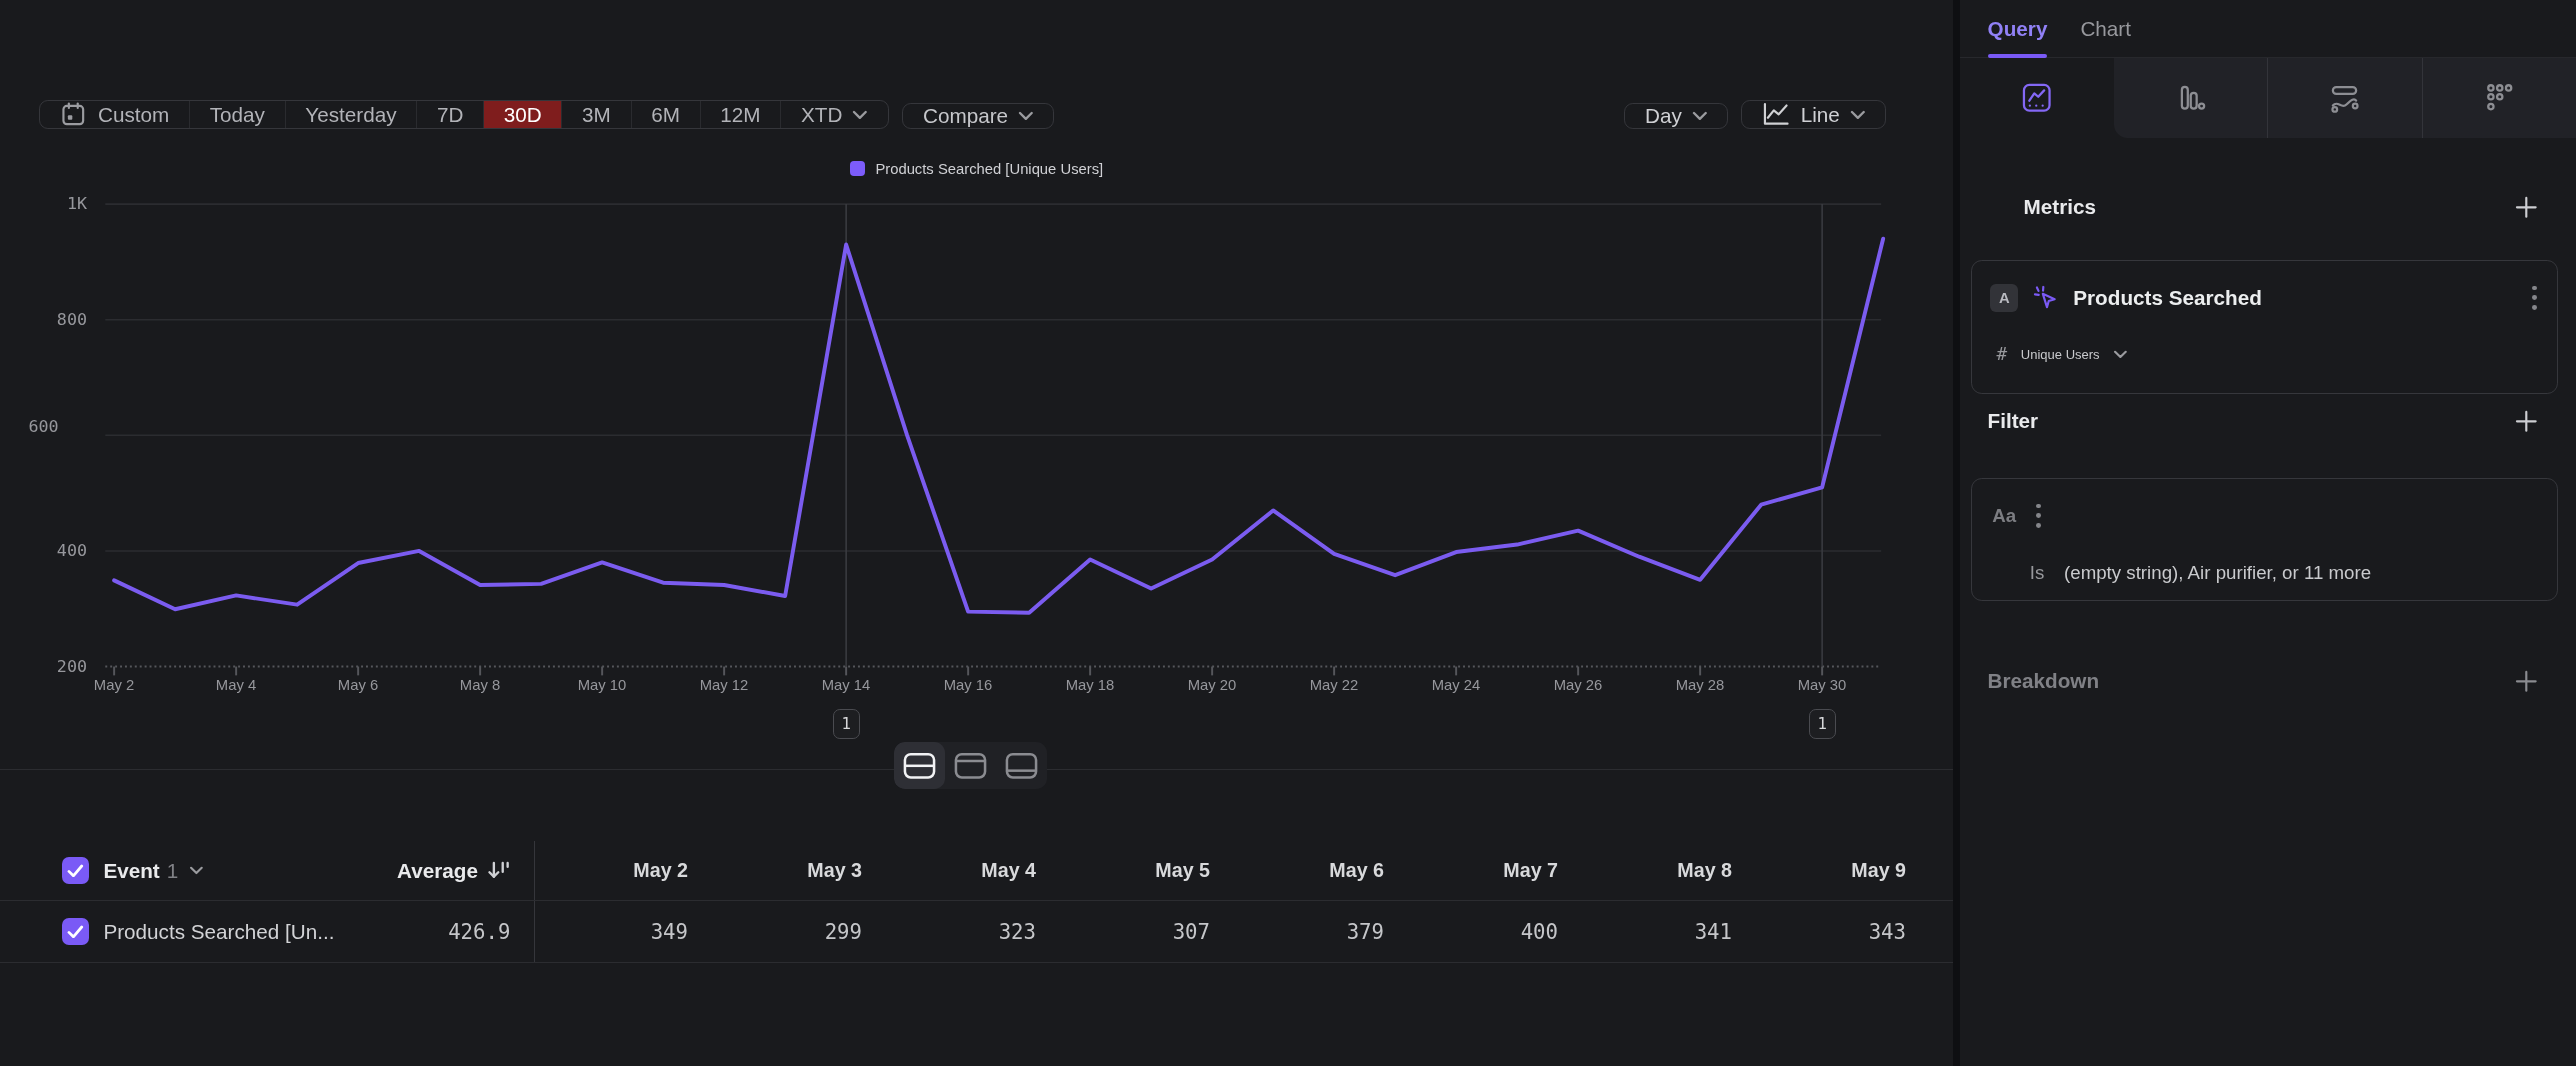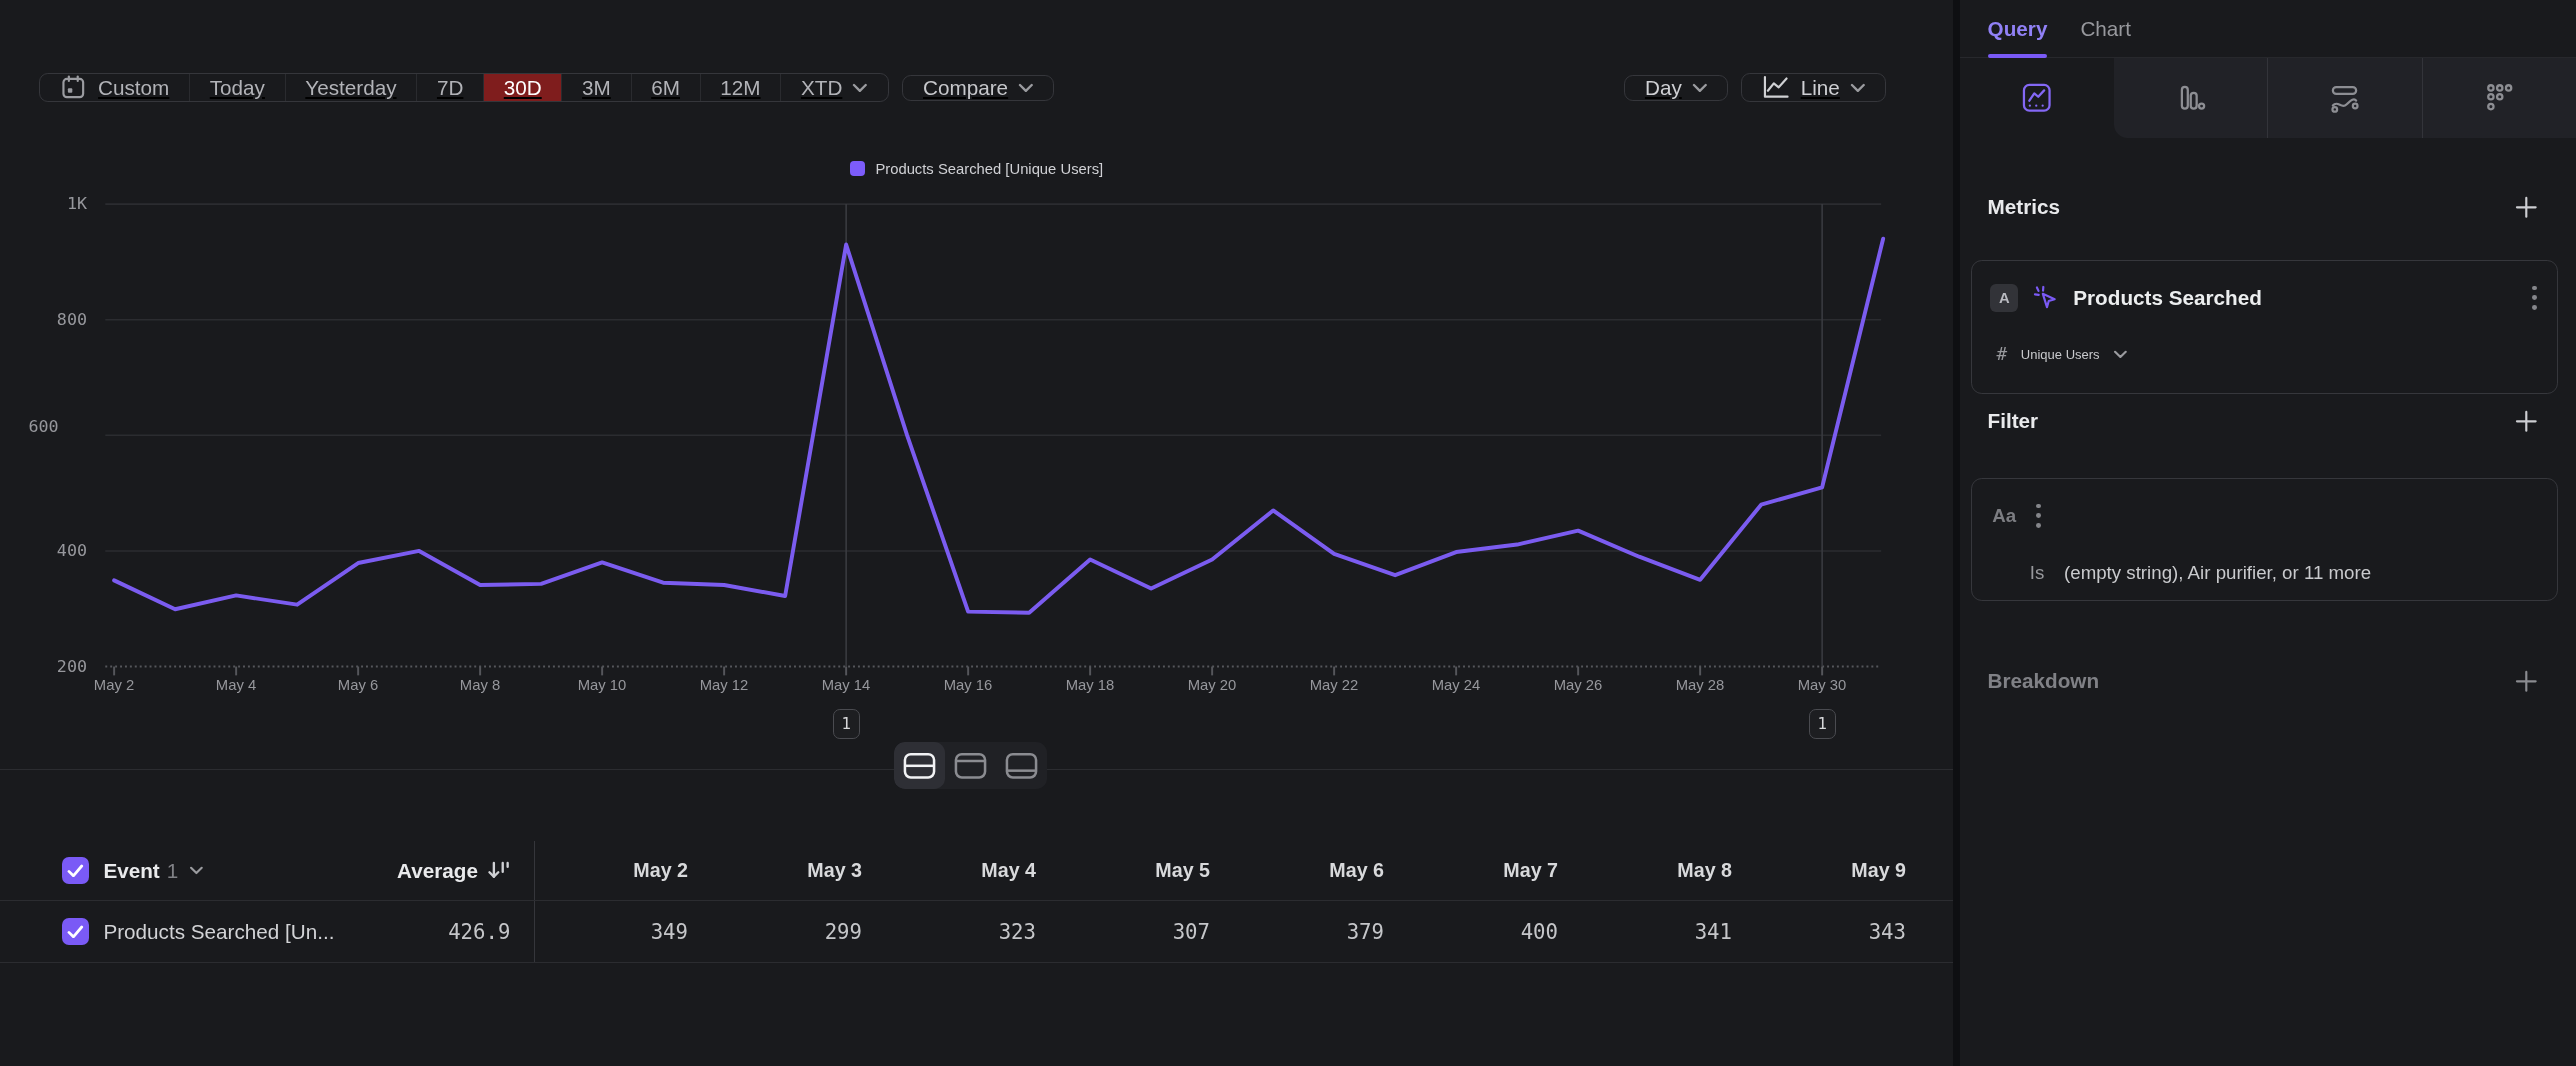--- a/index.html
+++ b/index.html
@@ -4,21 +4,21 @@
 <style>
   * { margin:0; padding:0; box-sizing:border-box; }
   html,body { width:2576px; height:1067px; background:#191a1d; overflow:hidden;
     font-family:"Liberation Sans", sans-serif; -webkit-font-smoothing:antialiased; }
 
   #main { position:absolute; left:0; top:0; width:1953px; height:1067px; }
   #split-divider { position:absolute; left:1953px; top:0; width:6.9px; height:1067px; background:#0e0f12; }
   #sidebar { position:absolute; left:1960px; top:0; width:616px; height:1067px; background:#191a1d; }
 
   
-  .toolbar { position:absolute; left:39px; right:67px; top:62px; height:51px; display:flex; align-items:center;text-decoration:underline; }
+  .toolbar { position:absolute; left:39px; right:67px; top:78px; height:51px; display:flex; align-items:flex-end; }
   .seg-group { display:flex; border:1px solid #35363b; border-radius:8.9px; overflow:hidden; }
   .seg-btn { display:flex; align-items:center; padding:0 19.7px; font-size:20.7px; color:#b2b3b8;
     border-right:1px solid #2a2b2f; cursor:pointer; white-space:nowrap; }
   .seg-btn:last-child { border-right:none; }
   .seg-btn.active { background:#7f1d1d; color:#ffffff; }
   .seg-btn svg { display:block; }
   .seg-btn .cal { margin-right:11.8px; }
   .seg-btn .chev { margin-left:9.8px; }
   .tb-btn { display:flex; align-items:center; gap:9.8px; border:1px solid #35363b; border-radius:8.9px;
     padding:0 19.7px; font-size:20.7px; color:#cfd0d4; cursor:pointer; white-space:nowrap; }
@@ -359,21 +359,21 @@
             <circle cx="16" cy="6" r="2.7"></circle>
             <circle cx="25" cy="6" r="2.7"></circle>
           <circle cx="7" cy="15" r="2.7"></circle>
             <circle cx="16" cy="15" r="2.7"></circle>
           <circle cx="7" cy="25" r="2.7"></circle>
         </svg>
       </div>
     </div>
   </div>
 
-  <div class="panel-header" style="top:195px;">
+  <div class="panel-header" style="top:195px;margin-left:36px;">
     <span class="panel-title">Metrics</span>
     <span class="plus-btn">
       <svg width="24.6" height="24.6" viewBox="0 0 25 25" fill="none" stroke="currentColor" stroke-width="2.2" stroke-linecap="round">
           <line x1="12.5" y1="3" x2="12.5" y2="22"></line>
           <line x1="3" y1="12.5" x2="22" y2="12.5"></line>
         </svg>
     </span>
   </div>
   <div class="card" style="top:260px; height:134px;">
     <div class="card-row1">

